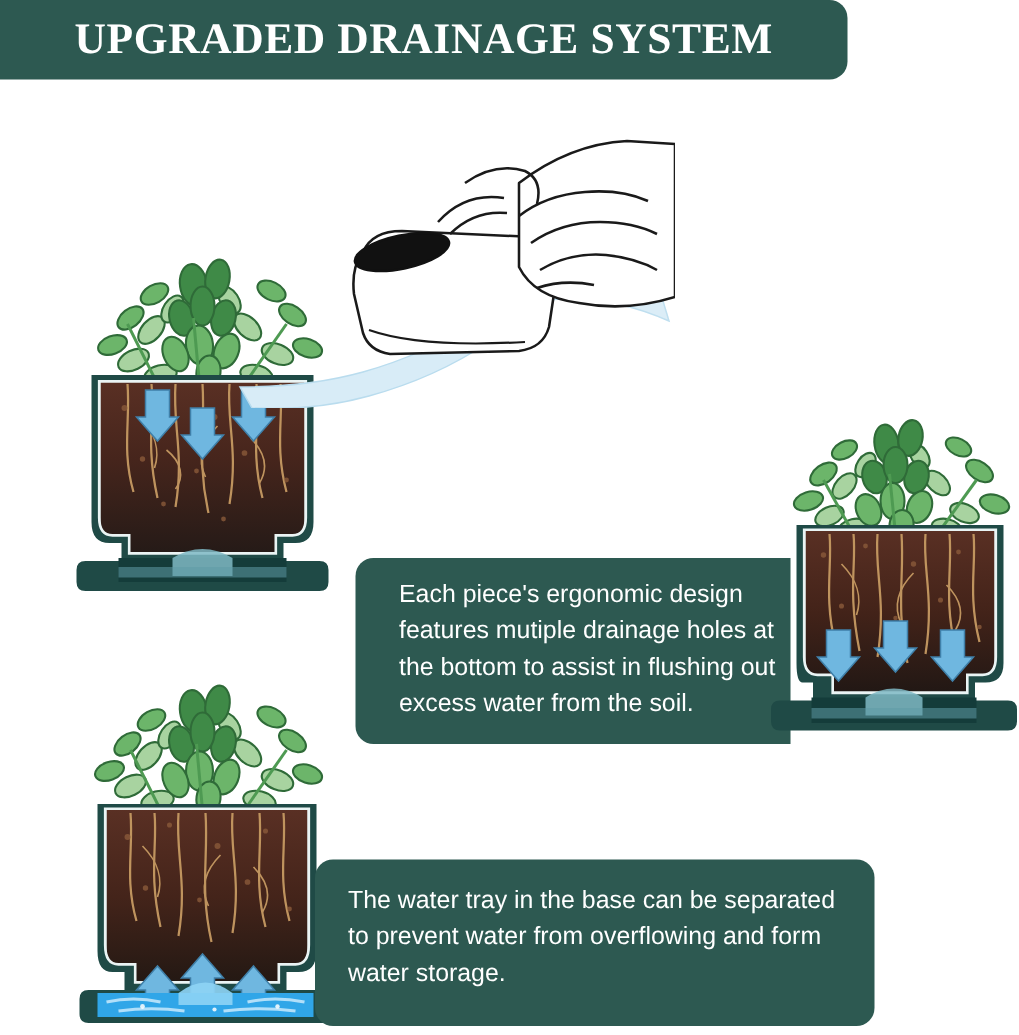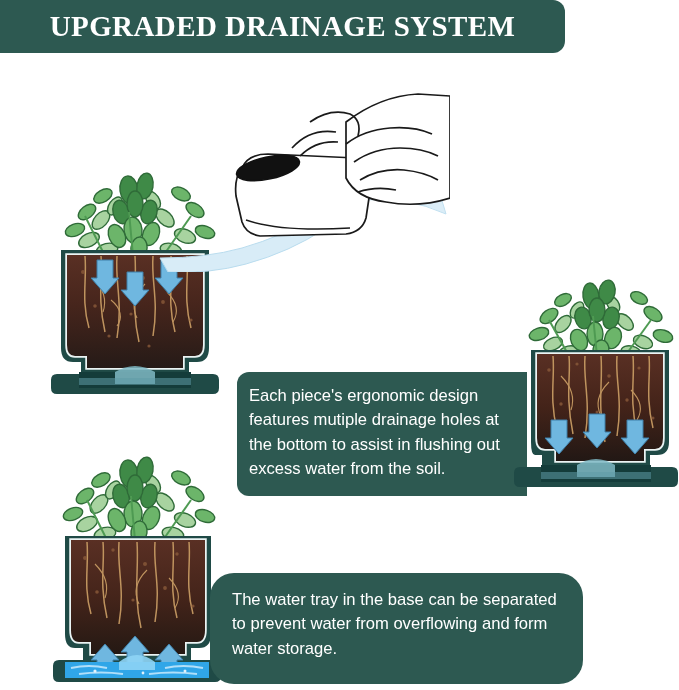--- a/index.html
+++ b/index.html
@@ -52,28 +52,28 @@
     font-size: 16.6px;
     line-height: 1.47;
     font-family: "Liberation Sans", sans-serif;
   }
   .callout-1 {
     left: 237px;
     top: 372px;
     width: 290px;
     height: 124px;
     border-radius: 12px 0 0 12px;
-    padding: 12px 10px 12px 12px;
+    padding: 12px 10px 12px 29px;
   }
   .callout-2 {
     left: 210px;
     top: 573px;
     width: 373px;
     height: 111px;
-    border-radius: 24px;
+    border-radius: 12px;
     padding: 15px 14px 12px 22px;
   }
   .callout p {
     margin: 0;
   }
 
   
   .planter {
     position: absolute;
   }

